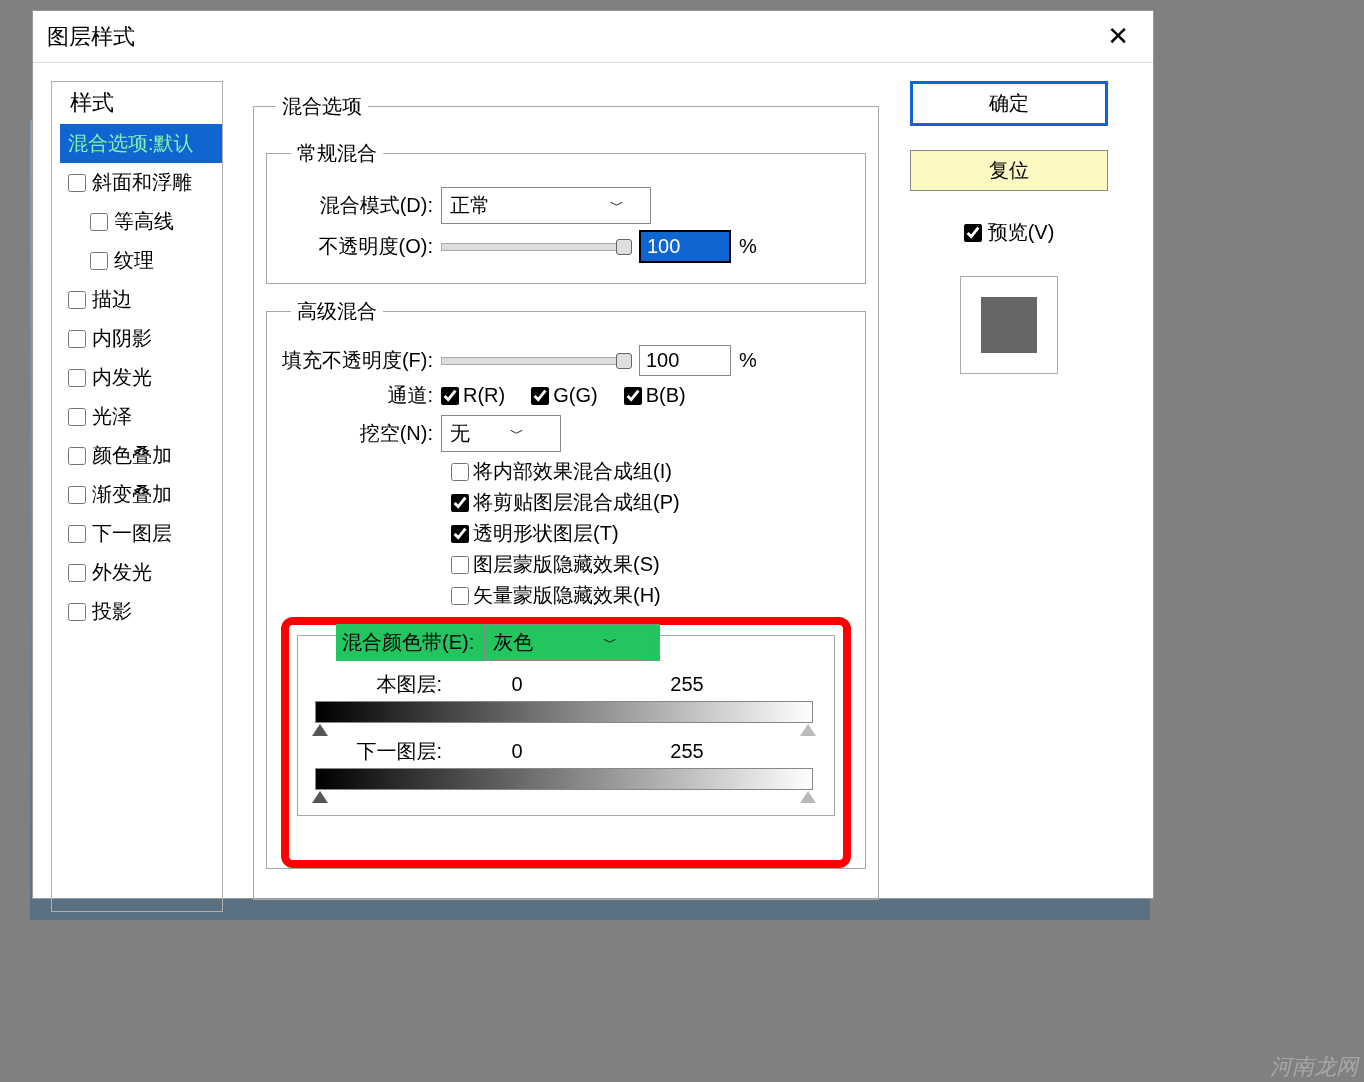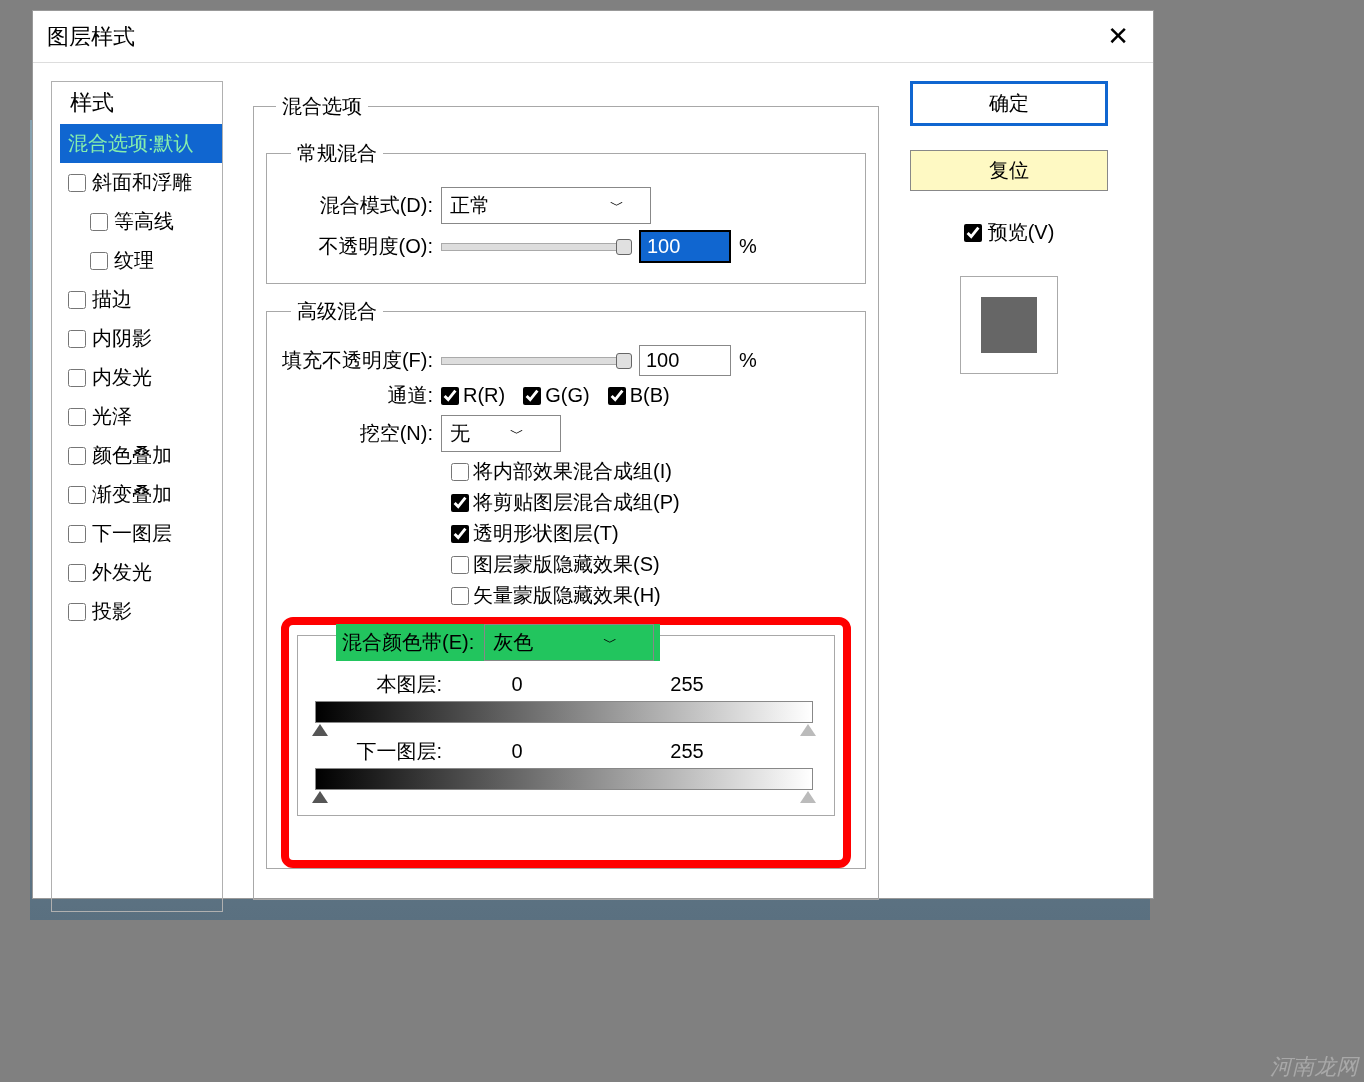--- a/index.html
+++ b/index.html
@@ -125,21 +125,21 @@
 }
 .num-input {
   width: 92px;
   border: 1px solid #888;
   padding: 3px 6px;
   font-size: 20px;
   text-align: left;
 }
 .num-input.hl { background: #1066d0; color: #fff; border: 2px solid #000; }
 .pct { font-size: 20px; }
-.channel-group { display: inline-flex; gap: 18px; align-items: center; }
+.channel-group { display: inline-flex; gap: 26px; align-items: center; }
 .cb-item { display: inline-flex; align-items: center; gap: 4px; font-size: 20px; }
 .advanced-checks { margin-left: 170px; display: flex; flex-direction: column; gap: 4px; }
 .highlight-box {
   border: 8px solid #f00;
   border-radius: 12px;
   padding: 10px 8px 30px 8px;
   margin-top: 8px;
 }
 .blendif-row {
   display: flex; align-items: center; gap: 10px;

